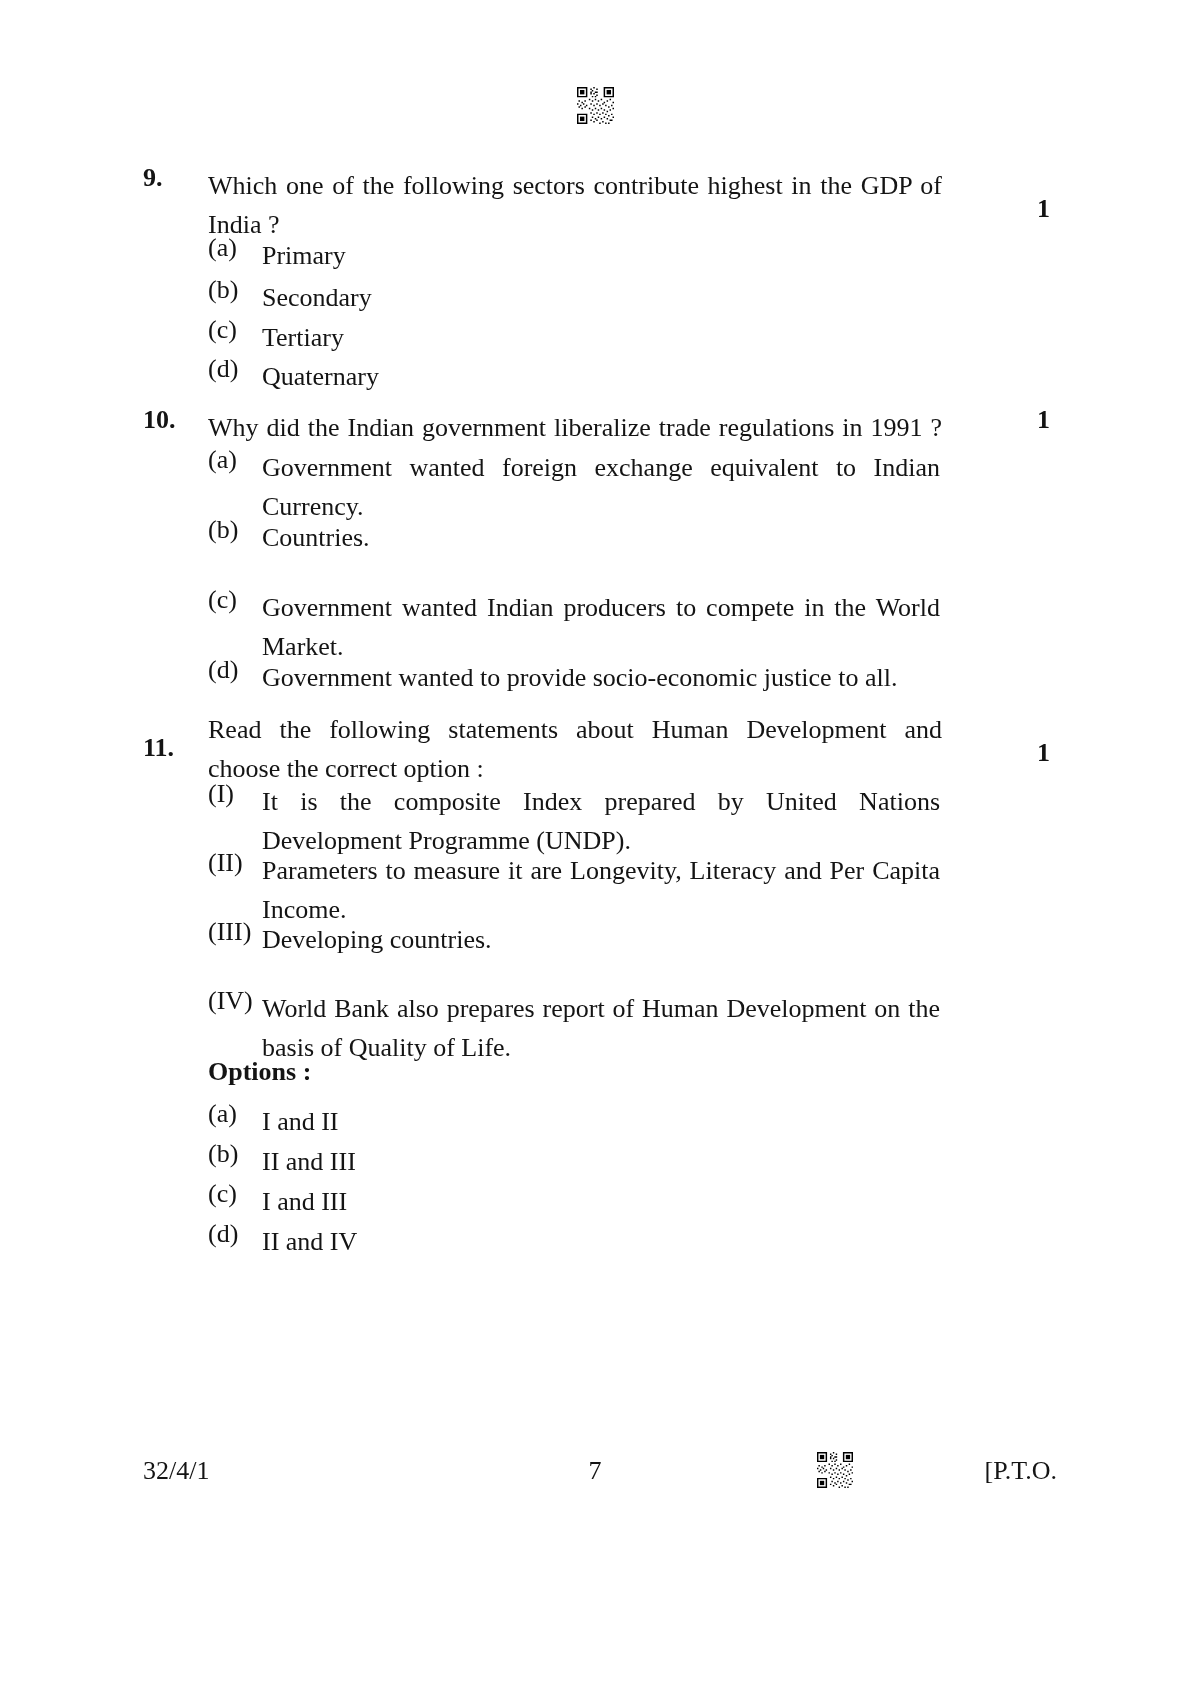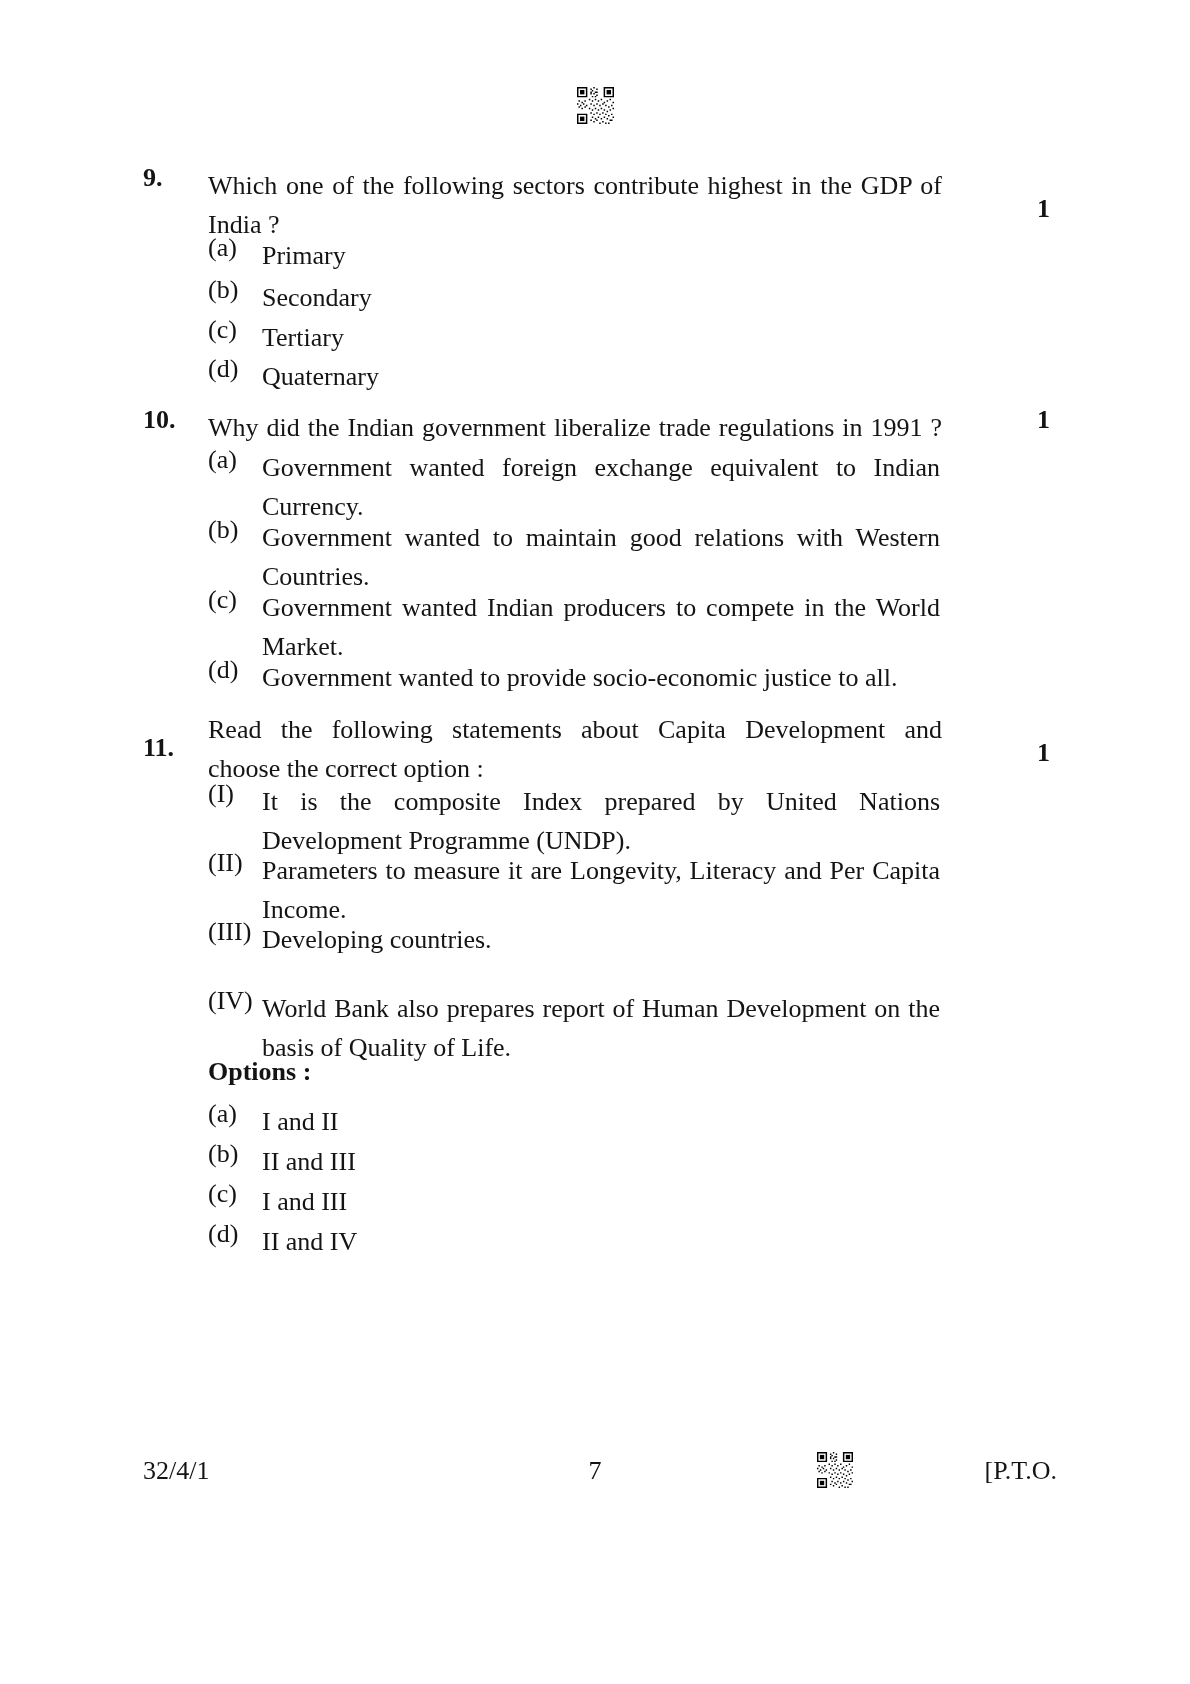--- a/index.html
+++ b/index.html
@@ -109,41 +109,40 @@
   <div class="para" style="top:444px">
     <span class="lbl">(a)</span>
     <div class="txt">
       <div class="line jl">Government wanted foreign exchange equivalent to Indian</div>
       <div class="line">Currency.</div>
     </div>
   </div>
   <div class="para" style="top:514px">
     <span class="lbl">(b)</span>
     <div class="txt">
-      <div class="line jl">Government wanted to maintain good relations with Western</div>
       <div class="line">Countries.</div>
     </div>
   </div>
   <div class="para" style="top:584px">
     <span class="lbl">(c)</span>
     <div class="txt">
       <div class="line jl">Government wanted Indian producers to compete in the World</div>
       <div class="line">Market.</div>
     </div>
   </div>
   <div class="para" style="top:654px">
     <span class="lbl">(d)</span>
     <div class="txt">
         <div class="line">Government wanted to provide socio-economic justice to all.</div>
       </div>
   </div>
 
   <div class="qno" style="top:732px">11.</div>
   <div class="stem" style="top:706px">
-    <div class="line jl">Read the following statements about Capita Development and</div>
+    <div class="line jl">Read the following statements about Human Development and</div>
     <div class="line">choose the correct option :</div>
   </div>
   <div class="mark" style="top:737px">1</div>
 
   <div class="para" style="top:778px">
     <span class="lbl">(I)</span>
     <div class="txt">
       <div class="line jl">It is the composite Index prepared by United Nations</div>
       <div class="line">Development Programme (UNDP).</div>
     </div>

